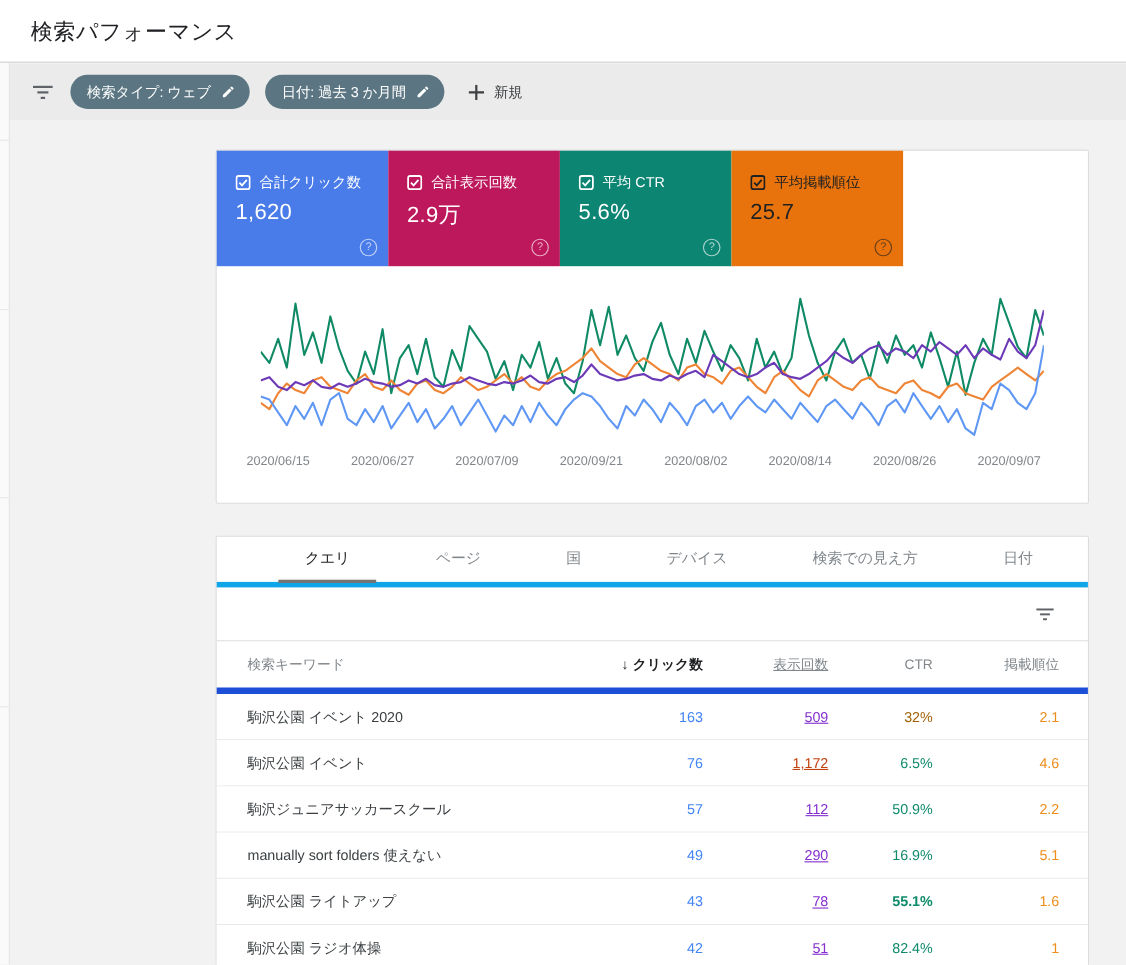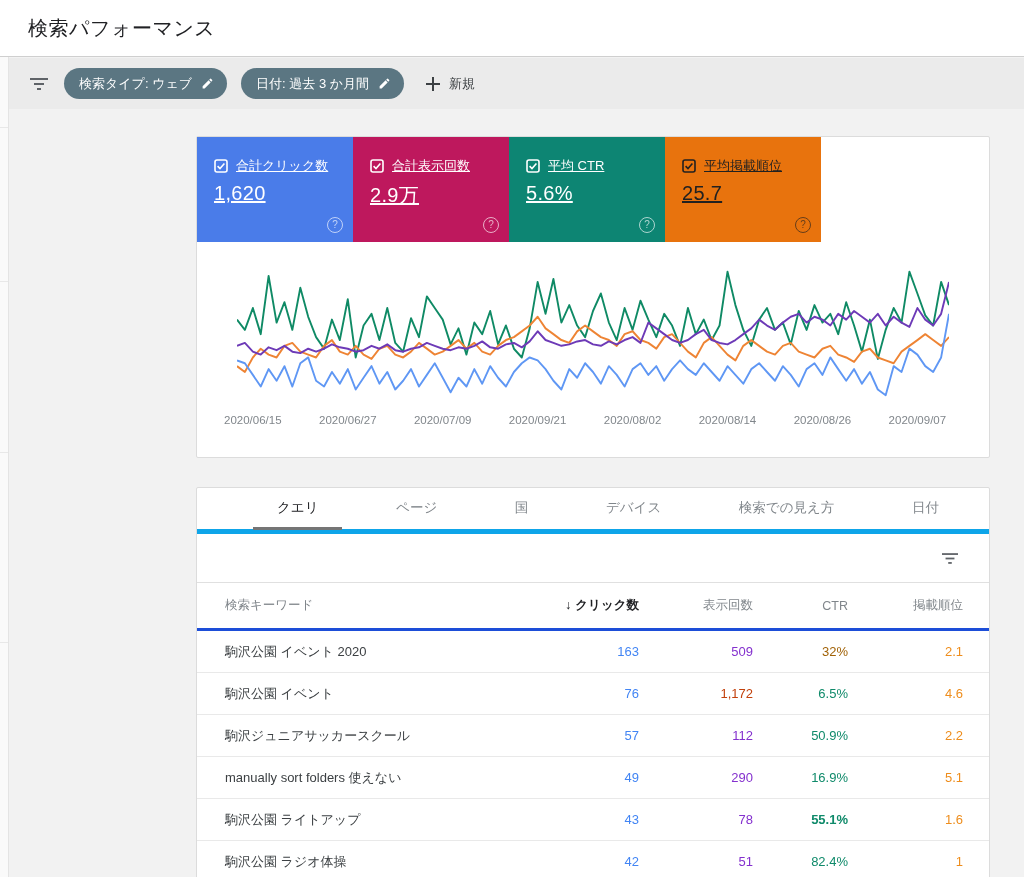--- a/index.html
+++ b/index.html
@@ -42,21 +42,21 @@
     position:absolute; left:196px; width:794px; background:#fff;
     border:1px solid #dcdcdc; border-radius:2px;
   }
   .chart-card { top:136px; height:322px; }
   .table-card { top:487px; height:392px; }
 
   
   .metric-row { display:flex; height:105px; }
   .metric-tile {
     width:156px; height:105px; padding:14px 14px 10px 17px;
-    position:relative; cursor:pointer;text-decoration:underline;
+    position:relative; cursor:pointer;
   }
   .metric-tile .tile-label { display:flex; align-items:center; gap:8px; font-size:13px; margin-top:6px; }
   .metric-tile .tile-value { font-size:20px; font-weight:400; margin-top:7px; letter-spacing:.3px; }
   .metric-tile .help-dot {
     position:absolute; right:10px; bottom:9px; width:16px; height:16px;
     border:1px solid currentColor; opacity:.65; border-radius:50%;
     font-size:10px; line-height:14px; text-align:center;
   }
 
   
@@ -80,26 +80,26 @@
   }
   .tab.active { color:#202124; border-bottom-color:#757575; }
 
   .table-filter-row {
     height:49px; display:flex; align-items:center; justify-content:flex-end;
     padding-right:28px; border-bottom:1px solid #e0e0e0;
   }
 
   .thead-row {
     height:48px; display:flex; align-items:center;
-    padding:0 26px 0 28px; border-bottom:3px solid #1d4ed8;
+    padding:0 26px 0 28px; border-bottom:6px solid #1d4ed8;
     font-size:12.5px; color:#80868b; cursor:pointer;
   }
   .col-keyword { flex:1; text-align:left; }
   .col-clicks { width:120px; text-align:right; }
-  .col-impr { width:114px; text-align:right; }
+  .col-impr { width:114px; text-align:right;text-decoration:underline; }
   .col-ctr { width:95px; text-align:right; }
   .col-pos { width:115px; text-align:right; }
   .thead-row .col-clicks { color:#202124; font-weight:700; }
   .sort-arrow { font-weight:400; margin-right:4px; color:#202124; }
 
   .trow {
     height:42px; display:flex; align-items:center;
     padding:0 26px 0 28px; border-bottom:1px solid #e9e9e9;
     font-size:13px; cursor:pointer; background:#fff;
   }

